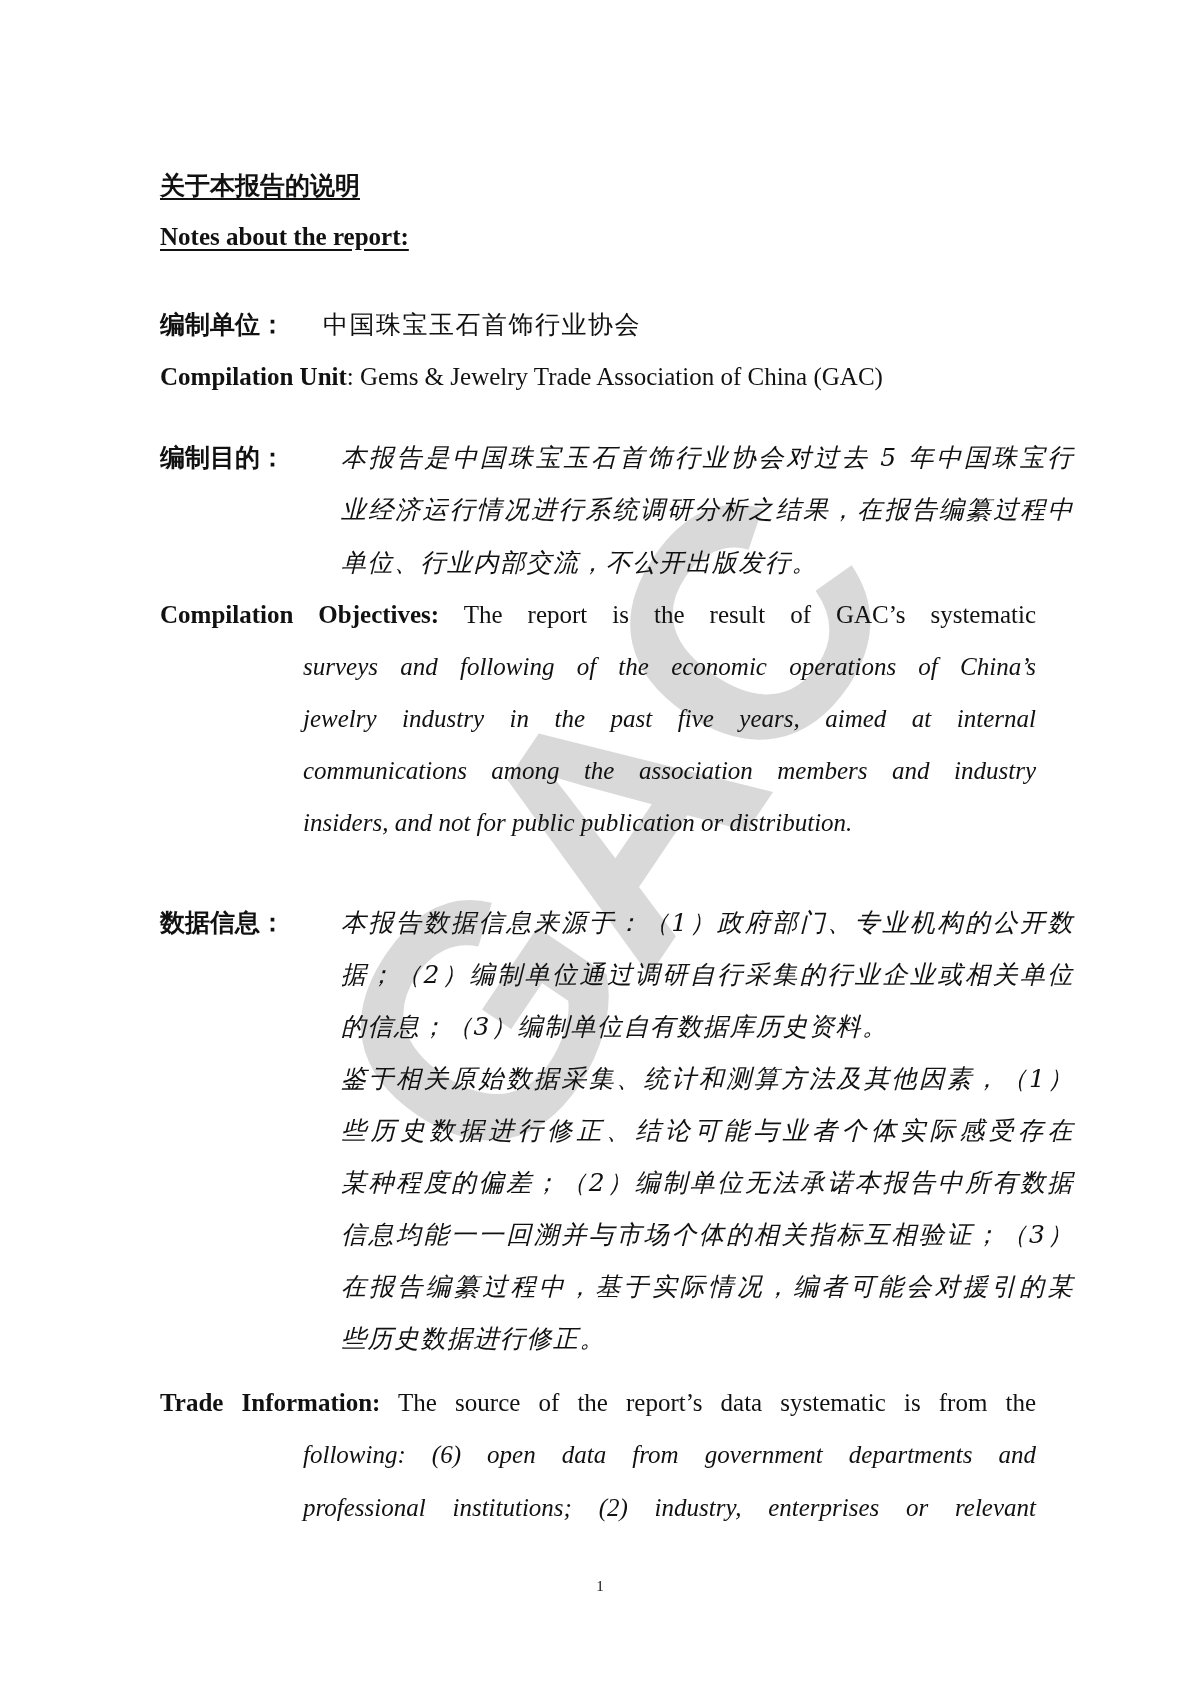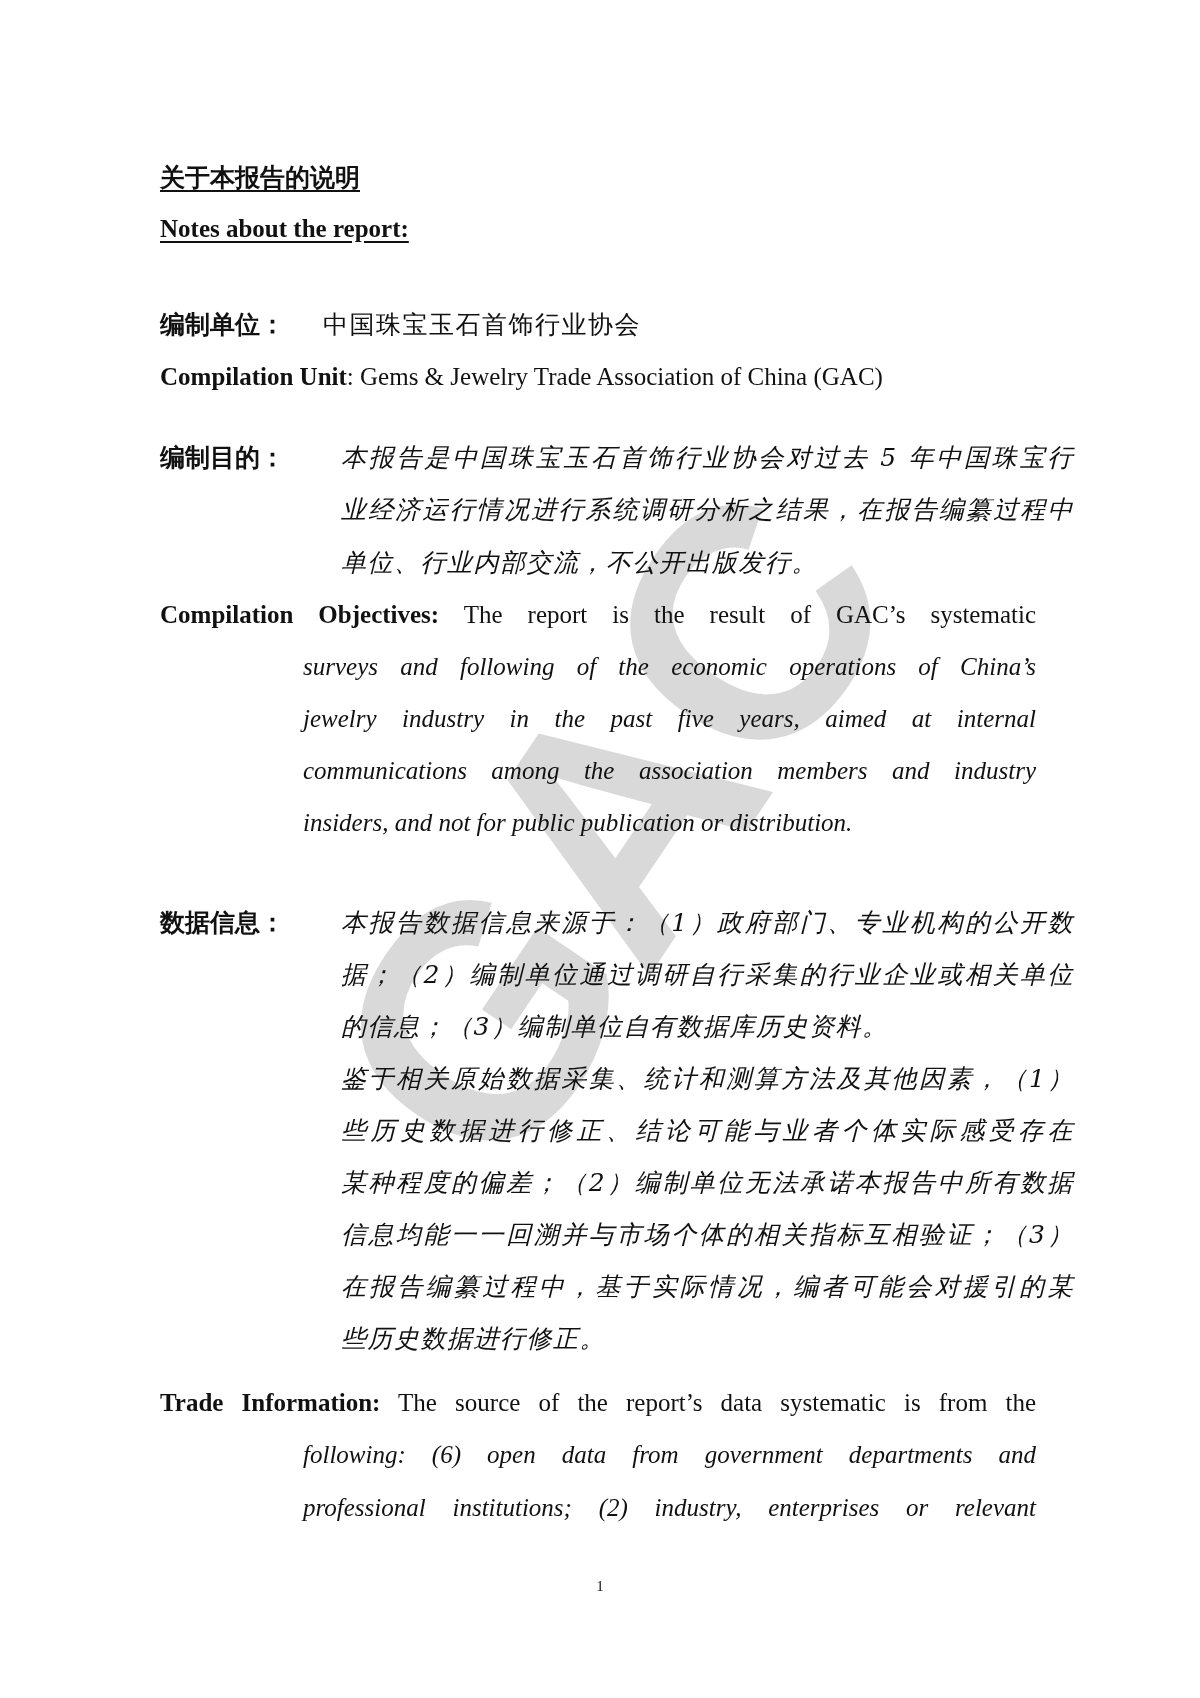--- a/index.html
+++ b/index.html
@@ -6,21 +6,21 @@
   body { width: 1200px; height: 1698px; position: relative; overflow: hidden;
          font-family: "Liberation Serif", "DejaVu Serif", serif; color: #111; }
   .watermark { position: absolute; left: 300px; top: 560px; width: 620px; height: 540px;
                pointer-events: none; z-index: 0; }
   .watermark span { position: absolute; left: 50%; top: 50%;
                transform: translate(-50%, -50%) rotate(-56deg);
                font-family: "Liberation Sans", "DejaVu Sans", sans-serif; font-weight: 700;
                font-size: 330px; color: #d9d9d9; letter-spacing: -6px; line-height: 1; white-space: nowrap; }
   .page { position: absolute; left: 160px; top: 0; width: 876px; z-index: 1; }
   .line { position: absolute; left: 0; white-space: nowrap; font-size: 25px; line-height: 30px; }
-  .heading { font-weight: 700; text-decoration: underline; text-underline-offset: 4px; }
+  .heading { font-weight: 700; text-decoration: underline; text-underline-offset: 4px; margin-top: 8px; }
   .cn-heading { font-family: "DejaVu Sans", sans-serif; font-weight: 700; font-size: 25px; }
   .label { font-weight: 700; }
   .cn-label { font-family: "DejaVu Sans", sans-serif; font-weight: 700; }
   .cn { font-family: "DejaVu Serif", serif; letter-spacing: 1.5px; margin-left: 38px; }
   .indent { left: 143px; font-style: italic; }
   .justify { text-align: justify; text-align-last: justify; width: 733px; white-space: nowrap; }
   .justify-full { text-align: justify; text-align-last: justify; width: 876px; }
   .pagenum { position: absolute; top: 1578px; left: 0; width: 1200px; text-align: center;
              font-size: 15px; font-family: "Liberation Serif", serif; z-index: 1; }
 </style>

